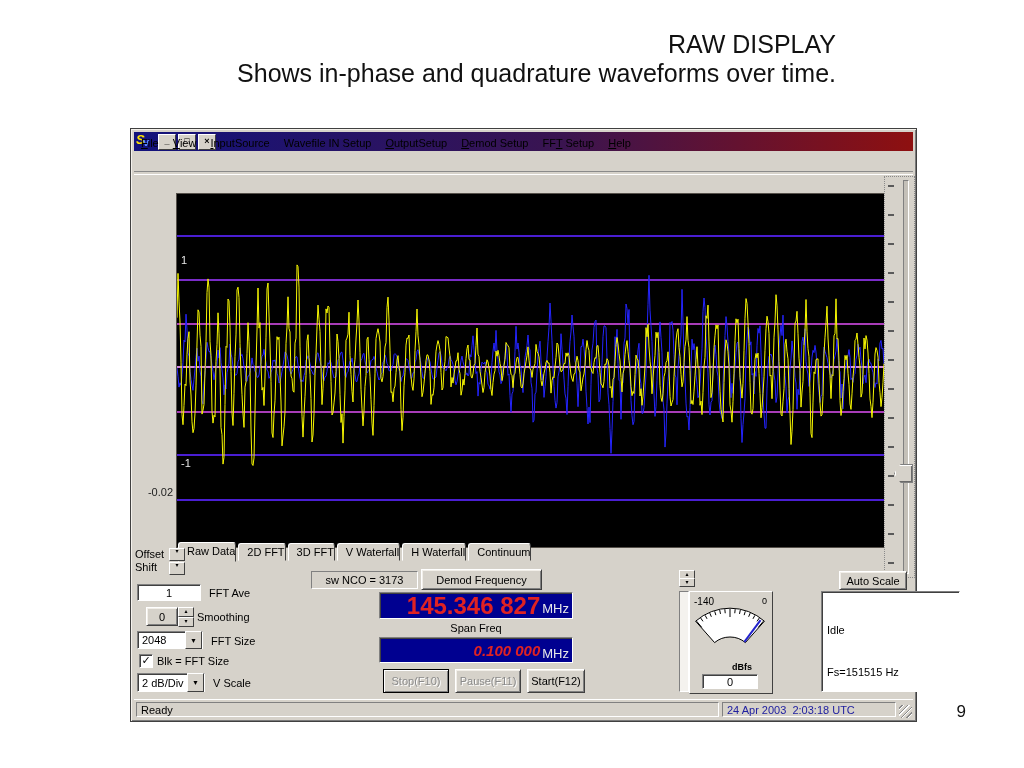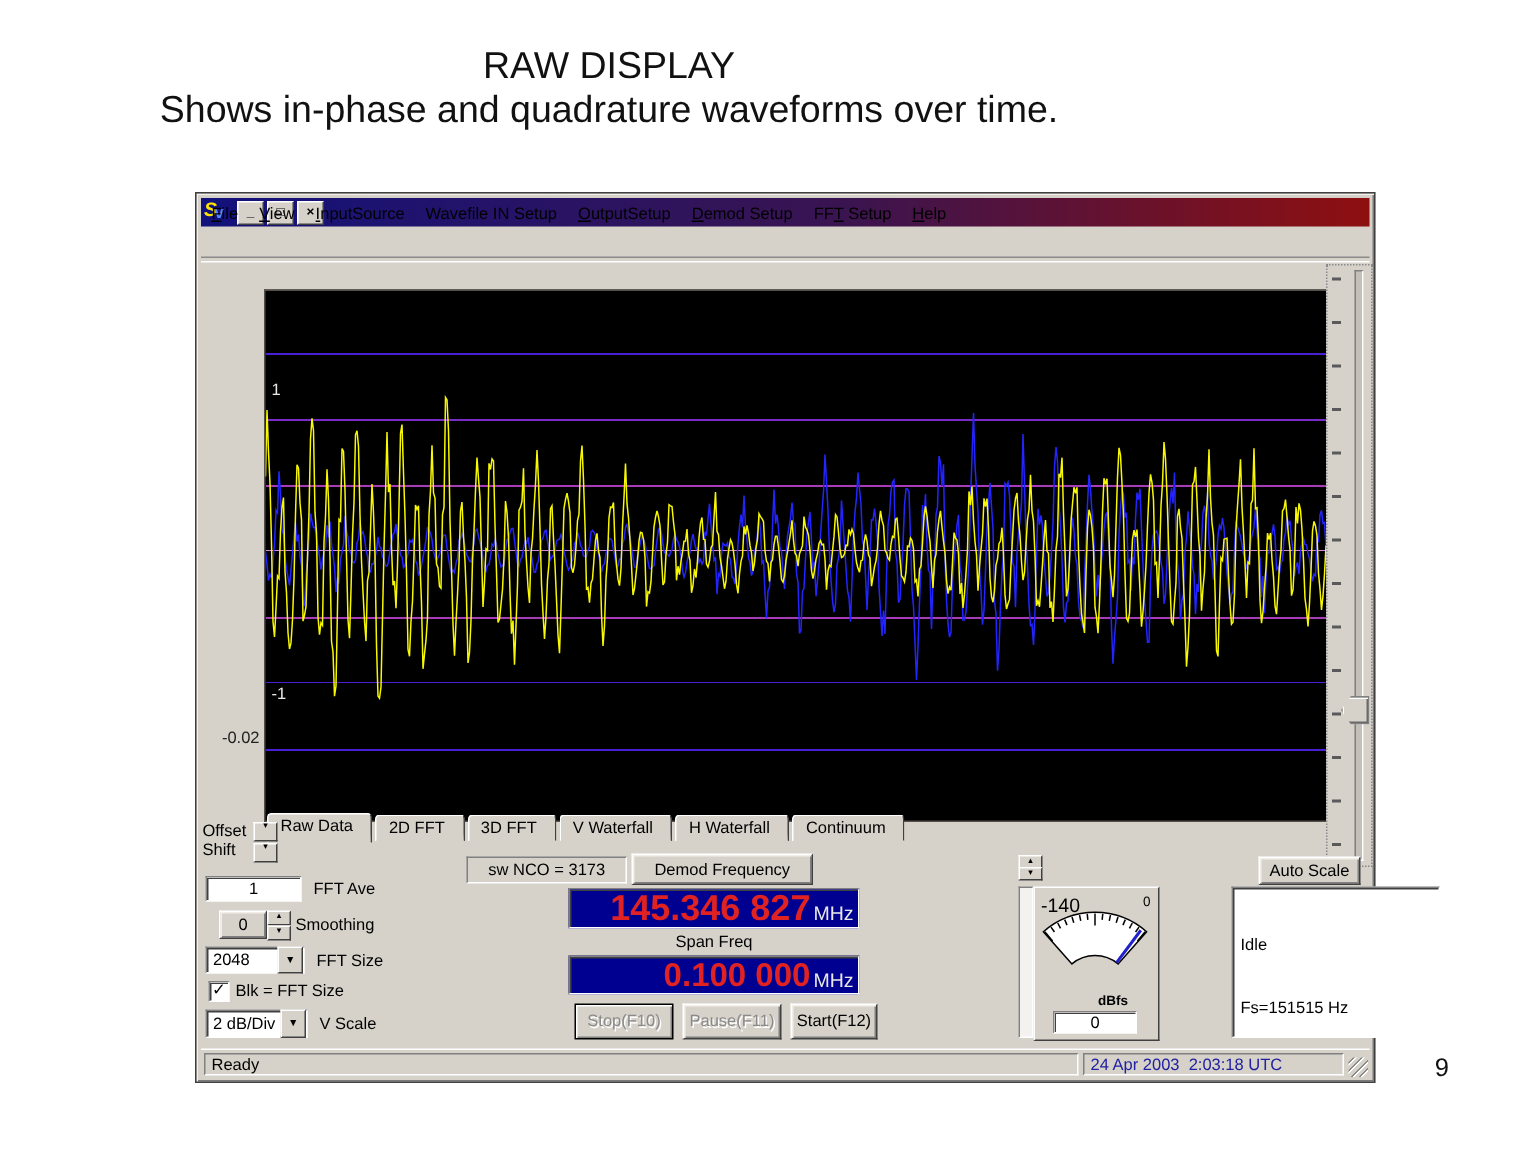--- a/index.html
+++ b/index.html
@@ -1,19 +1,19 @@
 <!DOCTYPE html>
 <html><head>
 <meta charset="utf-8">
 <style>
   html,body{margin:0;padding:0;background:#ffffff;width:1024px;height:768px;overflow:hidden;
     font-family:"Liberation Sans",sans-serif;}
   .abs{position:absolute;}
   
-  #slide-title{position:absolute;left:0;top:30px;width:812px;text-align:center;color:#111;}
+  #slide-title{position:absolute;left:0;top:30px;width:812px;text-align:right;color:#111;padding-left:24px;}
   #slide-title .t1{font-size:25px;}
   #slide-title .t2{font-size:25px;}
   #page-number{position:absolute;right:58px;top:702px;font-size:17px;color:#111;}
   
   #app-window{position:absolute;left:130px;top:128px;width:785px;height:592px;
     background:#d6d2ca;border:1px solid #404040;box-shadow:inset 1px 1px 0 #f4f1ec, inset -1px -1px 0 #7a7a7a;}
   #titlebar{position:absolute;left:3px;top:3px;width:779px;height:19px;
     background:linear-gradient(to right,#12127c,#3a1450 55%,#8e1010);
     display:flex;align-items:center;padding:0 2px;box-sizing:border-box;}
   #titlebar .icon{width:16px;height:14px;position:relative;margin-right:4px;flex:0 0 auto;}
@@ -36,21 +36,21 @@
   #vslider{position:absolute;left:753px;top:47px;width:29px;height:400px;border:1px dotted #8a8a8a;background:#d6d2ca;}
   #vslider .track{position:absolute;left:18px;top:3px;width:4px;height:392px;background:#c4c0b8;
     border:1px solid;border-color:#808080 #fff #fff #808080;}
   #vslider .thumb{position:absolute;left:9px;width:17px;height:17px;background:#d6d2ca;
     border:1px solid #808080;box-shadow:inset 1px 1px 0 #fff, inset -1px -1px 0 #6a6a6a;
     clip-path:polygon(0 50%,35% 0,100% 0,100% 100%,35% 100%);}
   .vtick{position:absolute;left:3px;width:6px;height:2px;background:#5a5a5a;}
   
   #tabs{position:absolute;left:47px;top:413px;height:19px;display:flex;align-items:flex-end;font-size:11px;}
   .tab{background:#d6d2ca;border:1px solid;border-color:#fff #404040 #d6d2ca #fff;border-radius:3px 3px 0 0;
-    padding:2px 12px 2px 8px;margin-right:2px;white-space:nowrap;color:#000;text-align:right;}
+    padding:2px 0 2px 8px;margin-right:2px;white-space:nowrap;color:#000;text-align:right;}
   .tab.active{font-weight:normal;padding-bottom:4px;position:relative;top:1px;background:#d6d2ca;}
   
   .spin{display:inline-block;width:14px;height:11px;background:#d6d2ca;border:1px solid;border-color:#fff #404040 #404040 #fff;
     font-size:6px;line-height:5px;text-align:center;color:#000;}
   .label11{font-size:11px;color:#000;white-space:nowrap;}
   .field{background:#fff;border:1px solid;border-color:#808080 #fff #fff #808080;box-shadow:inset 1px 1px 0 #404040;
     font-size:11px;color:#000;display:flex;align-items:center;box-sizing:border-box;}
   .btn{background:#d6d2ca;border:1px solid;border-color:#fff #404040 #404040 #fff;box-shadow:inset 1px 1px 0 #f2efe9, inset -1px -1px 0 #808080;
     font-size:11px;color:#000;display:flex;align-items:center;justify-content:center;box-sizing:border-box;}
   .btn.disabled{color:#8a8a8a;text-shadow:1px 1px 0 #ffffff;}
@@ -191,21 +191,21 @@
 
   <div class="abs" style="left:180px;top:442px;width:105px;height:16px;background:#d6d2ca;border:1px solid;border-color:#808080 #fff #fff #808080;font-size:11px;display:flex;align-items:center;justify-content:center;">sw NCO = 3173</div>
   <div class="btn abs" style="left:290px;top:440px;width:121px;height:21px;">Demod Frequency</div>
 
   <div class="lcd abs" style="left:248px;top:463px;width:194px;height:27px;">
     <span class="digits">145.346 827</span>
     <span class="unit">MHz</span>
   </div>
   <div class="label11 abs" style="left:248px;top:493px;width:194px;text-align:center;">Span Freq</div>
   <div class="lcd abs" style="left:248px;top:508px;width:194px;height:26px;">
-    <span class="digits" style="font-size:22px;">0.100 000</span>
+    <span class="digits" style="font-size:15px;font-style:italic;">0.100 000</span>
     <span class="unit">MHz</span>
   </div>
 
   <div class="btn defaultb disabled abs" style="left:252px;top:540px;width:66px;height:24px;">Stop(F10)</div>
   <div class="btn disabled abs" style="left:324px;top:540px;width:66px;height:24px;">Pause(F11)</div>
   <div class="btn abs" style="left:396px;top:540px;width:58px;height:24px;">Start(F12)</div>
 
   <span class="spin abs" style="left:548px;top:441px;height:7px;line-height:6px;">▴</span>
   <span class="spin abs" style="left:548px;top:449px;height:7px;line-height:6px;">▾</span>
   <div id="vbar"></div>
@@ -223,21 +223,21 @@
         <line x1="40" y1="15" x2="40" y2="23" stroke="#000" stroke-width="1"></line>
         <line x1="45.177528022982465" y1="15.258399680999126" x2="44.7792566365992" y2="19.238522782460734" stroke="#000" stroke-width="1"></line>
         <line x1="50.30359944636868" y1="16.031030631875723" x2="49.511014873571085" y2="19.951720583269896" stroke="#000" stroke-width="1"></line>
         <line x1="55.32726906936702" y1="17.310214099120685" x2="54.1482483717234" y2="21.132505322265246" stroke="#000" stroke-width="1"></line>
         <line x1="60.19860940628412" y1="19.083236982738796" x2="58.64487022118534" y2="22.769141830220427" stroke="#000" stroke-width="1"></line>
         <line x1="64.86920688830855" y1="21.332478184748112" x2="62.95619097382327" y2="24.84536447822903" stroke="#000" stroke-width="1"></line>
         <line x1="69.29264301930834" y1="24.035583735568267" x2="67.03936278705386" y2="27.340538832832245" stroke="#000" stroke-width="1"></line>
         <line x1="73.42495570370005" y1="27.165688957813146" x2="68.28265482620773" y2="33.29404450276497" stroke="#000" stroke-width="1"></line>
         <line x1="54.37656636437406" y1="47.782447097230396" x2="70.55020352429487" y2="26.162700081614588" stroke="#2222cc" stroke-width="2"></line>
       </svg>
-    <span style="position:absolute;left:4px;top:4px;font-size:13px;color:#000;">-140</span>
+    <span style="position:absolute;left:4px;top:4px;font-size:10px;color:#000;">-140</span>
     <span style="position:absolute;right:5px;top:4px;font-size:9px;color:#000;">0</span>
     <div id="meter-unit">dBfs</div>
     <div id="meter-value" class="field">0</div>
   </div>
 
   <div id="status-panel">
     <div>Idle</div>
     <div>Fs=151515 Hz</div>
     <div>BW Res =  74 Hz</div>
   </div>

